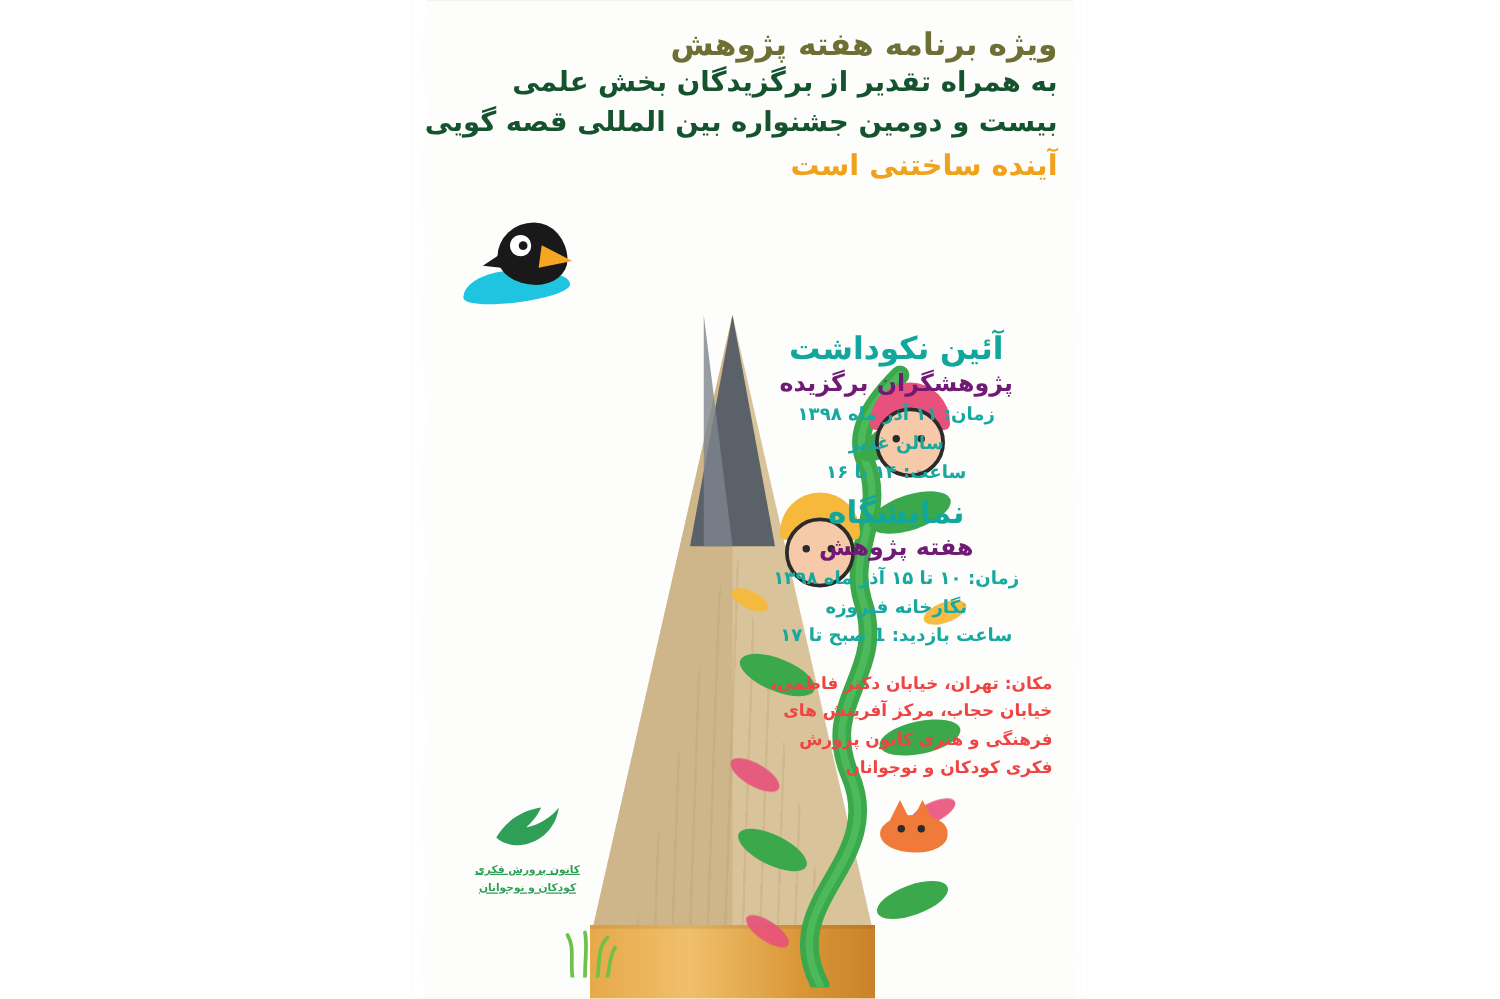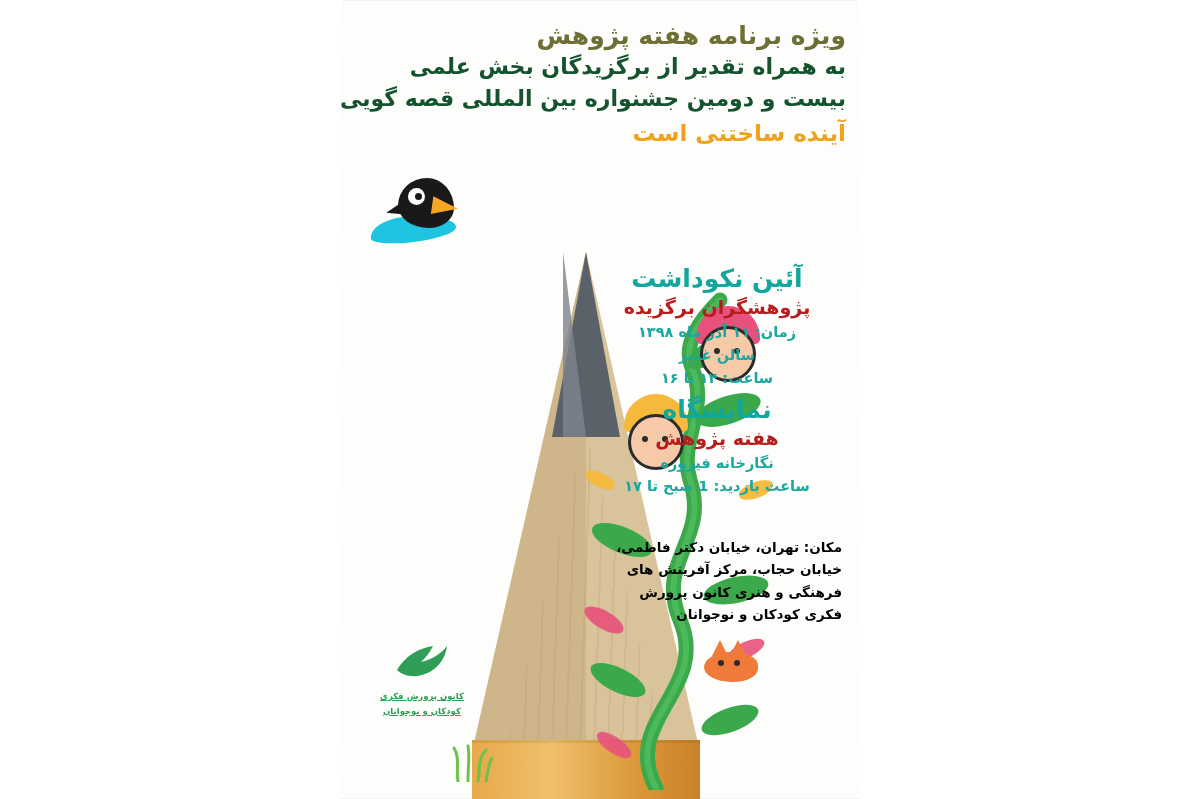--- a/index.html
+++ b/index.html
@@ -154,21 +154,21 @@
     font-size: 25px;
     font-weight: bold;
     color: #12a79d;
     line-height: 1.2;
     letter-spacing: -0.5px;
     white-space: nowrap;
   }
   .sec-sub {
     font-size: 19px;
     font-weight: bold;
-    color: #b91c1c;
+    color: #701a75;
     line-height: 1.35;
     margin-top: 1px;
     white-space: nowrap;
   }
   .sec-line {
     font-size: 14.5px;
     font-weight: bold;
     color: #17a8a0;
     line-height: 1.6;
     white-space: nowrap;
@@ -179,21 +179,21 @@
     position: absolute;
     right: 28px;
     top: 536px;
     width: 240px;
     text-align: right;
     direction: rtl;
   }
   .venue-line {
     font-size: 13.5px;
     font-weight: bold;
-    color: #000000;
+    color: #ef4444;
     line-height: 1.65;
     white-space: nowrap;
   }
 
   
   .pencil-wood {
     position: absolute;
     left: 142px;
     top: 252px;
     width: 0; height: 0;
@@ -452,20 +452,21 @@
       <div class="sec-title">آئین نکوداشت</div>
       <div class="sec-sub">پژوهشگران برگزیده</div>
       <div class="sec-line">زمان: ۱۱ آذر ماه ۱۳۹۸</div>
       <div class="sec-line">سالن غدیر</div>
       <div class="sec-line">ساعت: ۱۴ تا ۱۶</div>
     </div>
 
     <div class="info sec2">
       <div class="sec-title">نمایشگاه</div>
       <div class="sec-sub">هفته پژوهش</div>
+      <div class="sec-line">زمان: ۱۰ تا ۱۵ آذر ماه ۱۳۹۸</div>
       <div class="sec-line">نگارخانه فیروزه</div>
       <div class="sec-line">ساعت بازدید: 1 صبح تا ۱۷</div>
     </div>
 
     <div class="venue">
       <div class="venue-line">مکان: تهران، خیابان دکتر فاطمی،</div>
       <div class="venue-line">خیابان حجاب، مرکز آفرینش های</div>
       <div class="venue-line">فرهنگی و هنری کانون پرورش</div>
       <div class="venue-line">فکری کودکان و نوجوانان</div>
     </div>

